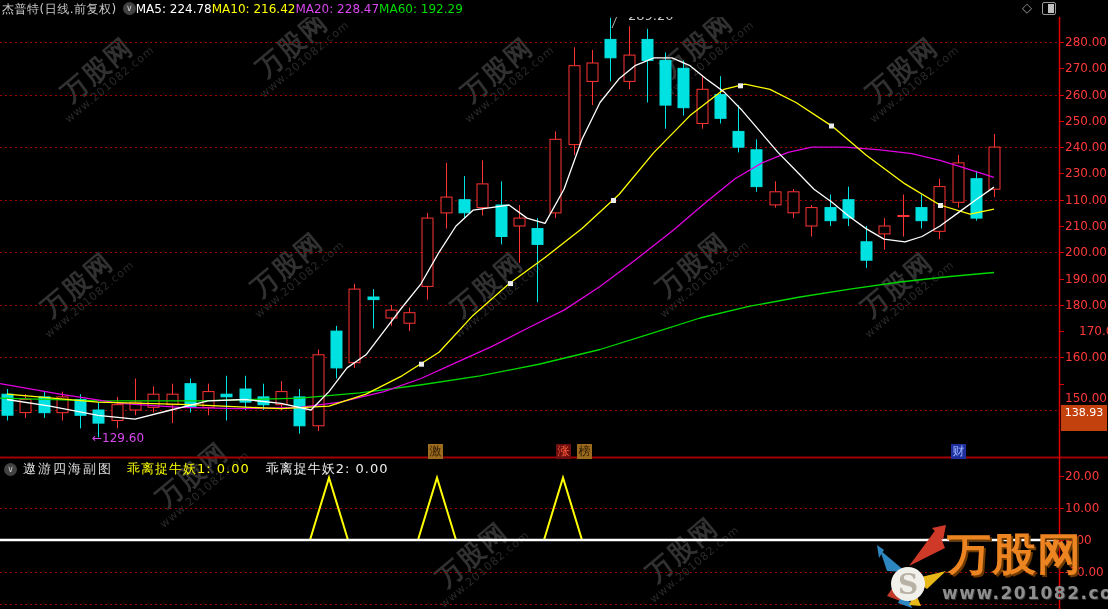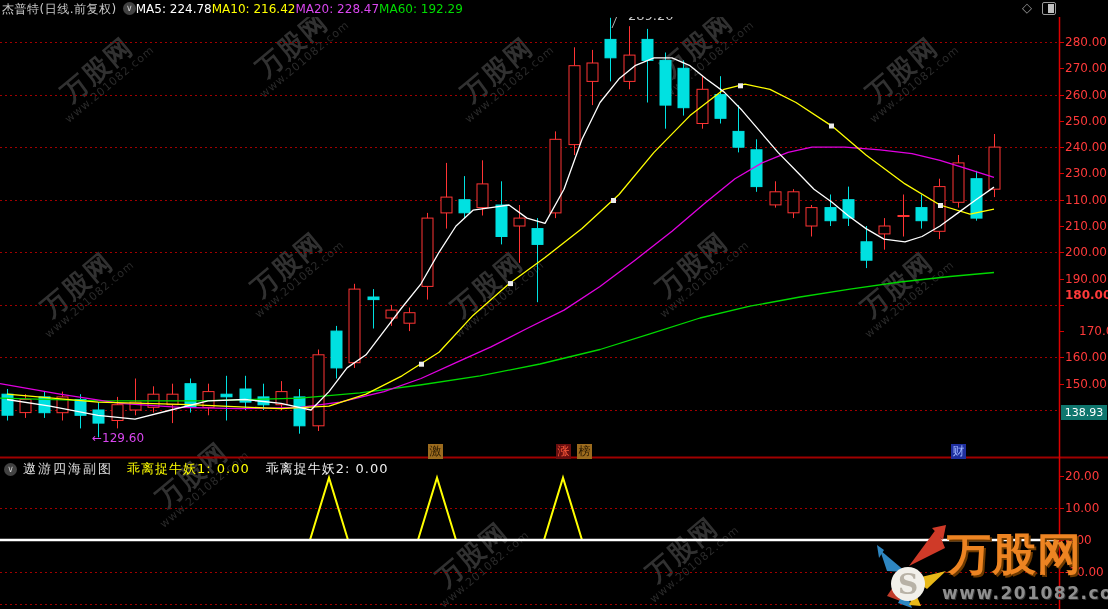--- a/index.html
+++ b/index.html
@@ -15,21 +15,21 @@
   .c-white{color:#ffffff}.c-yellow{color:#ffff00}.c-magenta{color:#d946ef}.c-green{color:#00dc00}
   #diamond-icon{position:absolute;left:1022px;top:0px;color:#9a9a9a;font-size:13px;z-index:7;}
   #layout-icon{position:absolute;left:1042px;top:2px;width:12px;height:11px;border:1px solid #9a9a9a;
                border-radius:2px;z-index:7;}
   #layout-icon .pane{position:absolute;right:1px;top:1px;bottom:1px;width:6px;background:#c0c0c0;}
   
   #chart-svg{position:absolute;left:0;top:0;z-index:2;}
   
   .axis-label{position:absolute;left:1065px;width:43px;font-size:12px;line-height:14px;
               color:#ff3a3a;z-index:3;white-space:nowrap;}
-  #last-price{position:absolute;left:1061px;width:46px;height:15px;background:#0f766e;
+  #last-price{position:absolute;left:1061px;width:46px;height:26px;background:#c2410c;
               color:#ffffff;font-size:11px;line-height:15px;text-align:center;z-index:4;}
   
   #peak-annotation{position:absolute;left:628px;top:8px;color:#c8c8c8;font-size:13px;z-index:3;}
   #low-annotation{position:absolute;left:92px;top:431px;color:#d946ef;font-size:12px;z-index:3;}
   
   #subheader{position:absolute;left:0;top:459px;width:1060px;height:20px;display:flex;
              align-items:center;font-size:13px;z-index:5;}
   #subheader .circle-icon{margin-left:4px;}
   .sub-title{color:#dedede;margin-left:6px;letter-spacing:2px;}
   .sub-ind1{color:#ffff00;margin-left:14px;letter-spacing:1px;}
@@ -285,24 +285,24 @@
       <div class="axis-label" style="top: 35px;">280.00</div>
       <div class="axis-label" style="top: 61px;">270.00</div>
       <div class="axis-label" style="top: 88px;">260.00</div>
       <div class="axis-label" style="top: 114px;">250.00</div>
       <div class="axis-label" style="top: 140px;">240.00</div>
       <div class="axis-label" style="top: 166px;">230.00</div>
       <div class="axis-label" style="top: 193px;">110.00</div>
       <div class="axis-label" style="top: 219px;">210.00</div>
       <div class="axis-label" style="top: 245px;">200.00</div>
       <div class="axis-label" style="top: 272px;">190.00</div>
-      <div class="axis-label" style="top: 288px; font-weight: bold;">180.00</div>
+      <div class="axis-label" style="top: 298px;">180.00</div>
       <div class="axis-label" style="top: 324px; margin-left: 14px;">170.00</div>
       <div class="axis-label" style="top: 350px;">160.00</div>
-      <div class="axis-label" style="top: 377px;">150.00</div>
+      <div class="axis-label" style="top: 391px;">150.00</div>
     </div>
   <div id="last-price" style="top: 405px;">138.93</div>
   <div id="sub-axis">
       <div class="axis-label" style="top: 469px;">20.00</div>
       <div class="axis-label" style="top: 501px;">10.00</div>
       <div class="axis-label" style="top: 533px;">0.00</div>
       <div class="axis-label" style="top: 565px;">-10.00</div>
     </div>
 
   <div id="peak-annotation">289.20</div>

